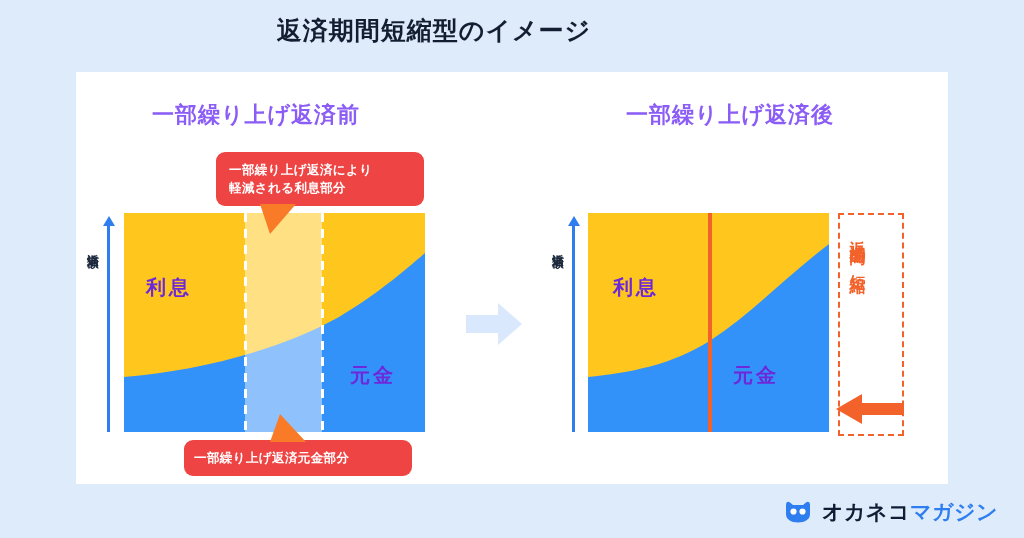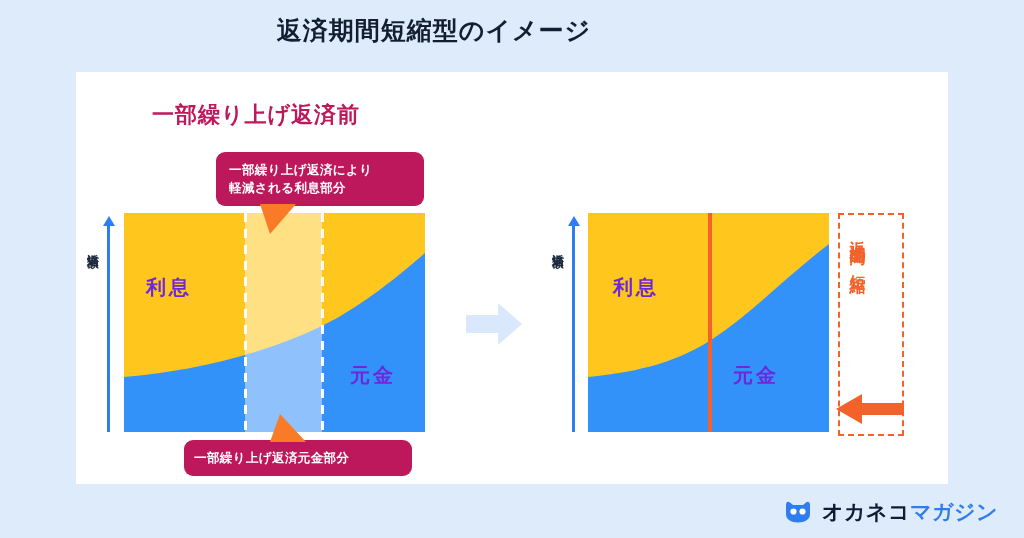--- a/index.html
+++ b/index.html
@@ -40,21 +40,21 @@
     width: 872px;
     height: 412px;
     background: #ffffff;
   }
 
   
   .panel-heading {
     position: absolute;
     font-size: 22px;
     font-weight: 700;
-    color: #be185d;
+    color: #8b5cf6;
     letter-spacing: 1px;
     white-space: nowrap;
   }
   .panel-heading.left  { left: 152px; top: 100px; }
   .panel-heading.right { left: 626px; top: 100px; }
 
   
   .axis {
     position: absolute;
   }
@@ -112,21 +112,21 @@
     white-space: nowrap;
   }
   .series-label.l-interest  { left: 146px; top: 274px; }
   .series-label.l-principal { left: 350px; top: 362px; }
   .series-label.r-interest  { left: 613px; top: 274px; }
   .series-label.r-principal { left: 733px; top: 362px; }
 
   
   .callout {
     position: absolute;
-    background: #be185d;
+    background: #ef4444;
     color: #ffffff;
     border-radius: 9px;
     font-size: 12.5px;
     font-weight: 700;
     line-height: 1.45;
     letter-spacing: 0.4px;
     padding: 9px 13px;
     white-space: pre-line;
   }
   .callout.top {
@@ -255,20 +255,21 @@
 軽減される利息部分<span class="tail"></span></div>
 
   <div class="callout bottom">一部繰り上げ返済元金部分<span class="tail"></span></div>
 
   <div class="mid-arrow">
     <svg width="56" height="42" viewBox="0 0 56 42">
       <path d="M0,12 L32,12 L32,0 L56,21 L32,42 L32,30 L0,30 Z" fill="#d9e8fc"></path>
     </svg>
   </div>
 
+  <div class="panel-heading right">一部繰り上げ返済後</div>
 
   <div class="axis right-axis">
     <div class="axis-head"></div>
     <div class="axis-line"></div>
     <div class="axis-label">返済額</div>
   </div>
 
   <div class="plot right">
     <svg width="241" height="219" viewBox="0 0 241 219">
       <rect x="0" y="0" width="241" height="219" fill="#FFC61E"></rect>

